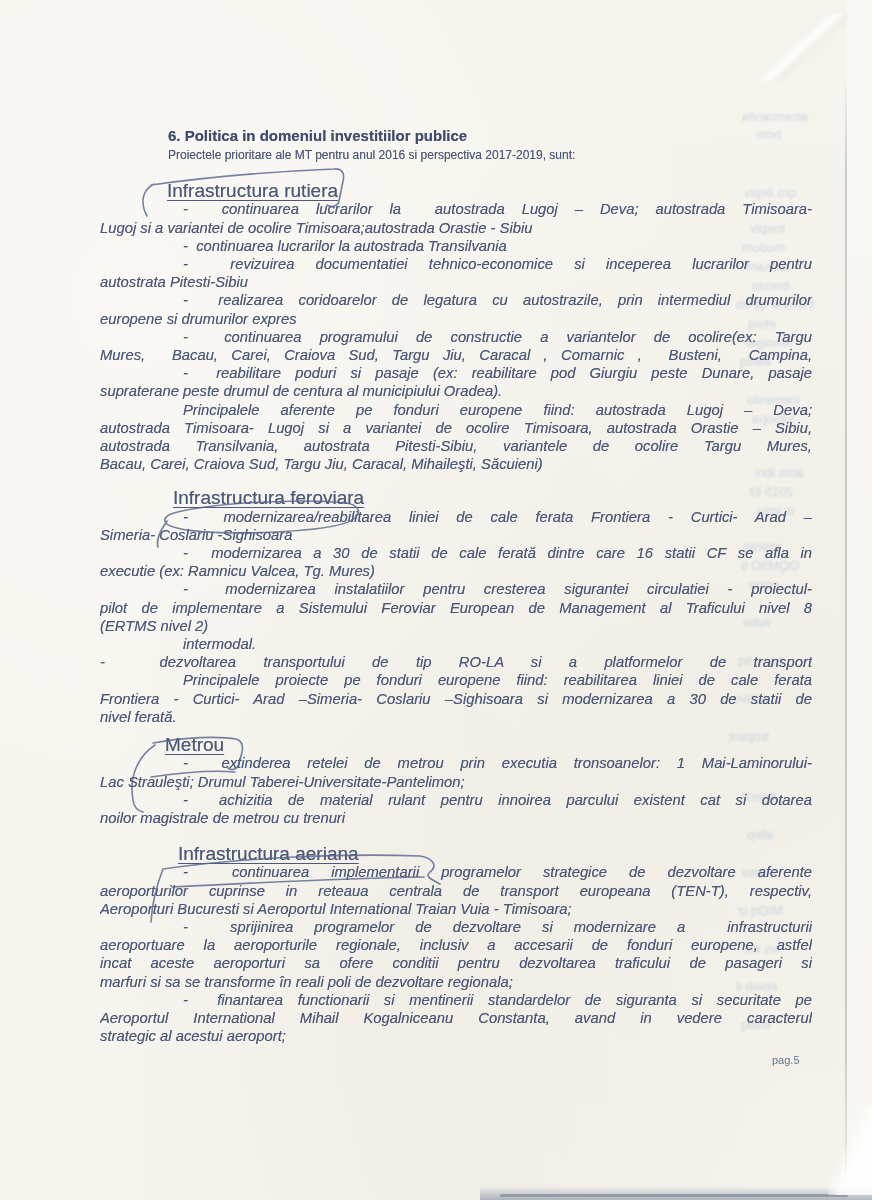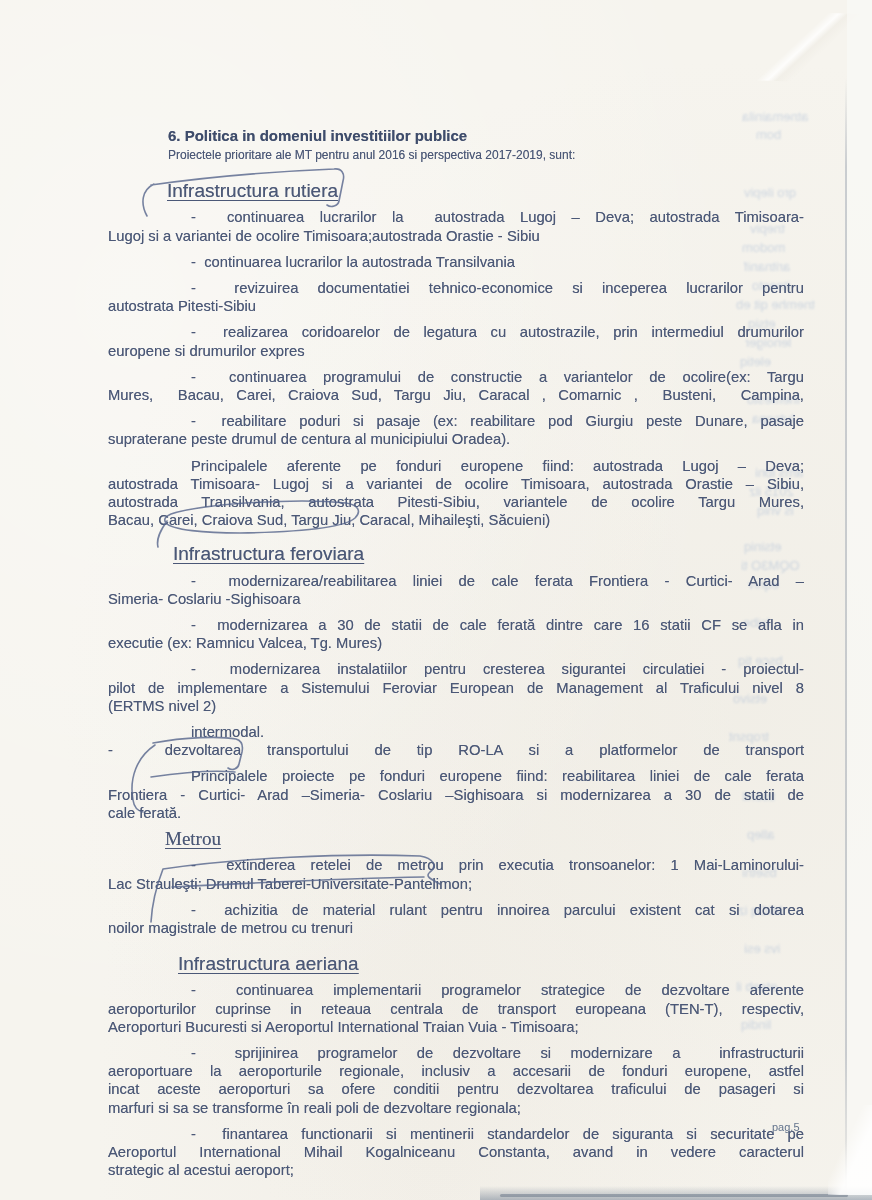--- a/index.html
+++ b/index.html
@@ -17,23 +17,23 @@
       radial-gradient(ellipse at 50% 95%, rgba(238,234,226,.5), transparent 55%);
   }
   .content{position:absolute;left:100px;top:125px;width:712px;color:#4b5877;}
   .content *{text-shadow:0 0 .5px rgba(75,88,119,.65);}
   .title{font-weight:bold;font-size:15px;line-height:21px;padding-left:68px;color:#3e4c6b;}
   .subtitle{font-size:12px;line-height:18.2px;padding-left:68px;}
   .heading{font-size:19px;line-height:18.2px;}
   .heading-text{text-decoration:underline;text-underline-offset:3px;text-decoration-thickness:1.2px;}
   .s1 .heading{margin-top:18px;padding-left:67px;}
   .s2 .heading{margin-top:16px;padding-left:73px;}
-  .s3 .heading{margin-top:0;padding-left:65px;font-family:Liberation Serif, serif;}
+  .s3 .heading{margin-top:10px;padding-left:65px;}
   .s4 .heading{margin-top:18px;padding-left:78px;}
-  .para{margin:8px;}
+  .para{margin:0;font-style:italic;}
   .line{
     font-size:14.8px;line-height:18.2px;
     text-align:justify;text-align-last:justify;
     overflow:hidden;white-space:normal;
   }
   .line.last{text-align-last:left;}
   .para .line:first-child{text-indent:83px;}
   .pen-underline{
     position:relative;
     border-bottom:1.6px solid rgba(85,100,139,.8);
@@ -46,21 +46,21 @@
     border-bottom:2px solid rgba(85,100,139,.75);
     border-radius:0 0 100% 100% / 0 0 100% 100%;
     pointer-events:none;
   }
   .pen-overlay{position:absolute;left:0;top:0;pointer-events:none;}
   .pen-overlay path{fill:none;stroke:#55648b;stroke-width:1.6;stroke-linecap:round;opacity:.8;}
   .smudge{
     position:absolute;font-size:13px;line-height:13px;white-space:nowrap;
     color:#8fa8cc;opacity:.38;filter:blur(1.3px);transform:scaleX(-1);
   }
-  .page-number{position:absolute;left:772px;top:1121px;font-size:11px;color:#63748d;}
+  .page-number{position:absolute;left:772px;top:1054px;font-size:11px;color:#63748d;}
   .edge-line{
     position:absolute;left:845px;top:78px;height:1110px;width:2px;
     background:linear-gradient(to bottom, rgba(120,135,155,0), rgba(130,142,160,.38) 8%, rgba(130,142,160,.38) 88%, rgba(130,142,160,.05));
   }
   .right-strip{position:absolute;left:847px;top:0;width:25px;height:1200px;background:rgba(250,249,246,.7);}
   .crease{
     position:absolute;left:748px;top:12px;width:110px;height:70px;
     background:linear-gradient(135deg, rgba(255,255,255,0) 44%, rgba(255,255,255,.8) 50%, rgba(236,233,225,.45) 55%, rgba(255,255,255,0) 63%);
     transform:rotate(2deg);
   }
@@ -166,21 +166,21 @@
             <div class="line">pilot de implementare a Sistemului Feroviar European de Management al Traficului nivel 8</div>
             <div class="line last">(ERTMS nivel 2)</div>
           </div>
           <div class="para">
             <div class="line last">intermodal.</div>
             <div class="line">-&nbsp; dezvoltarea transportului de tip RO-LA si a platformelor de transport</div>
           </div>
           <div class="para">
             <div class="line">Principalele proiecte pe fonduri europene fiind: reabilitarea liniei de cale ferata</div>
             <div class="line">Frontiera - Curtici- Arad –Simeria- Coslariu –Sighisoara si modernizarea a 30 de statii de</div>
-            <div class="line last">cale ferată.</div>
+            <div class="line last">nivel ferată.</div>
           </div>
         </div>
         <div class="section s3">
           <div class="heading"><span class="heading-text">Metrou</span></div>
           <div class="para">
             <div class="line">-&nbsp; extinderea retelei de metrou prin executia tronsoanelor: 1 Mai-Laminorului-</div>
             <div class="line last">Lac Strauleşti; Drumul Taberei-Universitate-Pantelimon;</div>
           </div>
           <div class="para">
             <div class="line">-&nbsp; achizitia de material rulant pentru innoirea parcului existent cat si dotarea</div>

